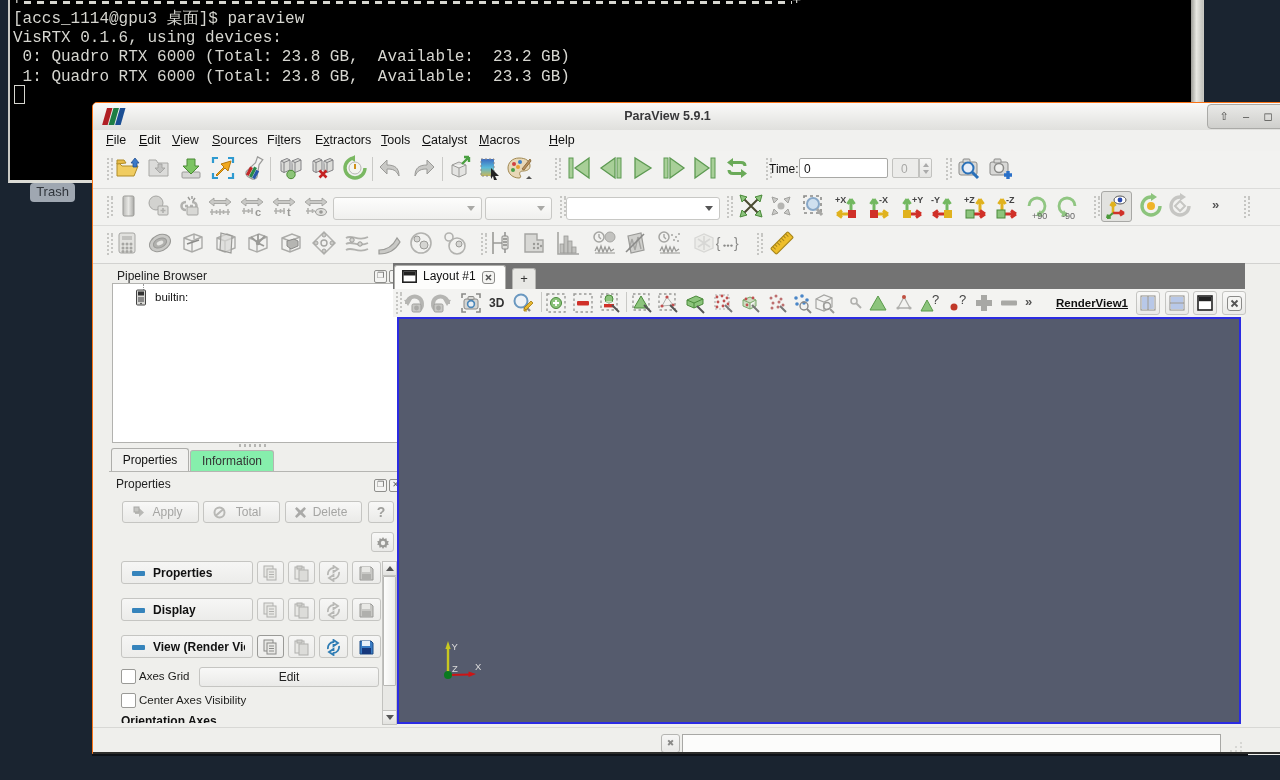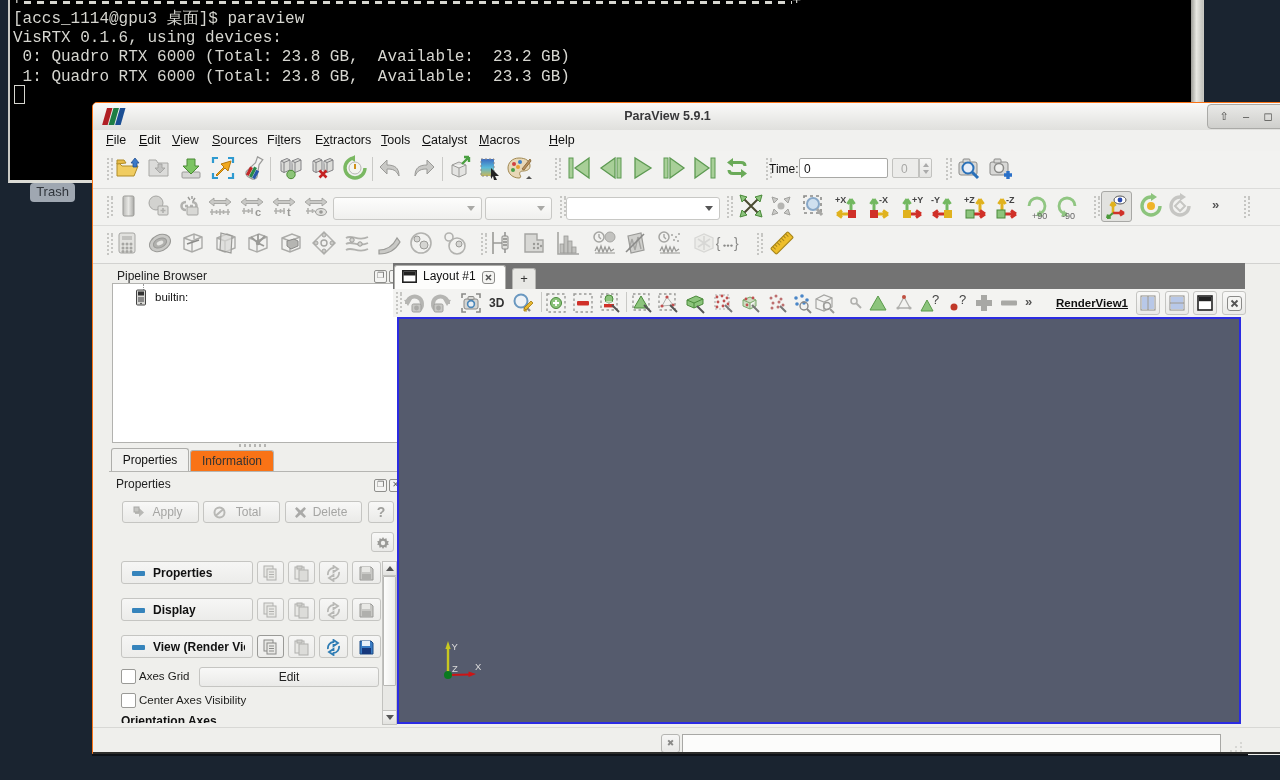--- a/index.html
+++ b/index.html
@@ -544,21 +544,21 @@
         <svg style="position:absolute;left:22px;top:5px" width="12" height="17" viewBox="0 0 12 17">
             <rect x="1.5" y="1" width="9" height="15" rx="1" fill="#d8d8d5" stroke="#444"></rect>
             <rect x="3" y="2.5" width="6" height="4" fill="#333"></rect>
             <rect x="3" y="8" width="6" height="5" fill="#888"></rect>
             <circle cx="6" cy="14.5" r="0.8" fill="#333"></circle>
           </svg>
         <div style="position:absolute;left:42px;top:7px;font-size:11.5px;color:#111;">builtin:</div>
       </div>
       <div style="position:absolute;left:130px;top:341px;width:30px;height:3px;background:repeating-linear-gradient(90deg,#b5b5b2 0 2px,transparent 2px 5px);"></div>
       <div class="tab" style="left:2px;top:345px;width:78px;height:24px;background:#f1f1ef;border:1px solid #aeaeab;border-bottom:none;border-radius:3px 3px 0 0;line-height:23px;color:#111;">Properties</div>
-      <div class="tab" style="left:81px;top:347px;width:84px;height:22px;background:#f97316;border:1px solid #b5b5b2;border-bottom:none;border-radius:3px 3px 0 0;line-height:21px;color:#333;">Information</div>
+      <div class="tab" style="left:81px;top:347px;width:84px;height:22px;background:#86efac;border:1px solid #b5b5b2;border-bottom:none;border-radius:3px 3px 0 0;line-height:21px;color:#333;">Information</div>
       <div style="position:absolute;left:0;top:368px;width:296px;height:1px;background:#b5b5b2;"></div>
       <div class="dockhdr" style="left:7px;top:374px;">Properties</div>
       <div class="dkbtn" style="left:265px;top:376px;">❐</div>
       <div class="dkbtn" style="left:280px;top:376px;">✕</div>
       <div class="btn" style="left:13px;top:398px;width:77px;height:22px;line-height:20px;"><svg style="position:absolute;left:10px;top:4px" width="13" height="13" viewBox="0 0 13 13">
             <path d="M2 5 L6 5 L6 2 L11 6.5 L6 11 L6 8 L2 8 Z" fill="#b8b8b5"></path>
             <rect x="1" y="1" width="5" height="5" fill="#c5c5c2" stroke="#a8a8a5"></rect>
           </svg><span style="margin-left:14px">Apply</span></div>
       <div class="btn" style="left:94px;top:398px;width:77px;height:22px;line-height:20px;"><svg style="position:absolute;left:9px;top:4px" width="13" height="13" viewBox="0 0 13 13">
             <circle cx="6.5" cy="6.5" r="5" fill="none" stroke="#b8b8b5" stroke-width="2"></circle>

